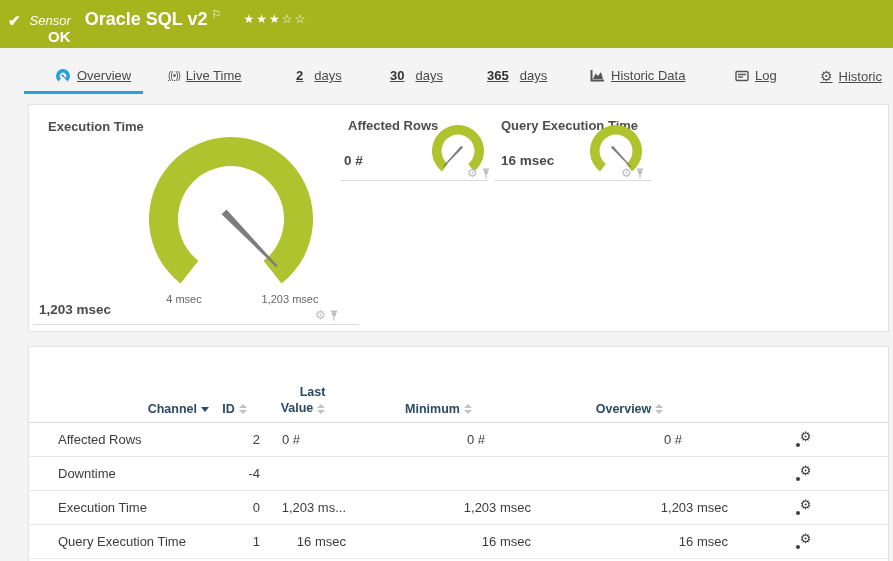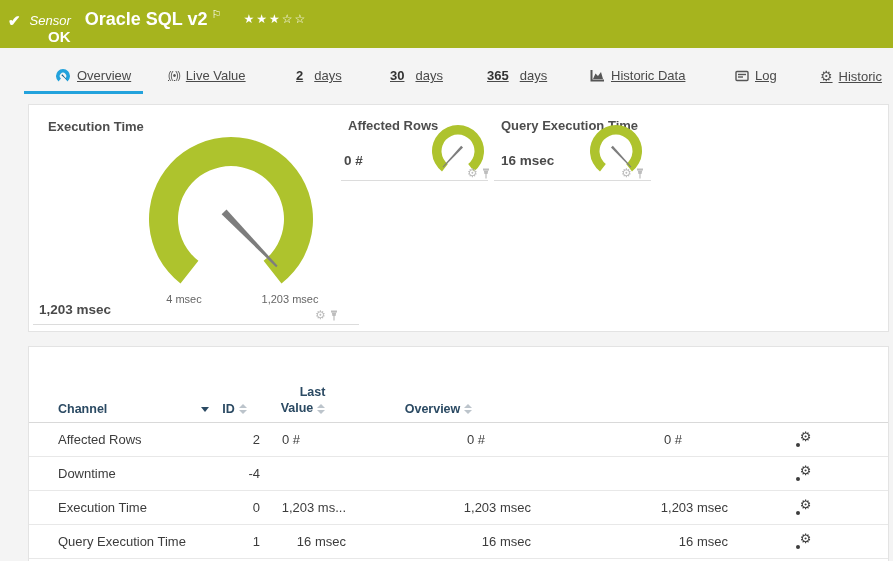--- a/index.html
+++ b/index.html
@@ -60,21 +60,21 @@
   #qet-gauge{position:absolute;left:557px;top:16px;}
   #qet-value{left:472px;top:48px;}
   #qet-line{left:465px;top:75px;width:157px;}
   #qet-gearpin{left:592px;top:61px;}
 
   
   .thead,.tr{display:grid;grid-template-columns:180px 51px 86px 185px 197px 150px 1fr;}
   .thead{align-items:end;height:76px;padding-bottom:6px;border-bottom:1px solid #d9d9d9;
          color:var(--navy);font-size:12.5px;font-weight:bold;}
   .th{display:flex;justify-content:center;align-items:flex-end;gap:4px;cursor:pointer;}
-  .th.first{justify-content:space-between;padding-left:29px;}
+  .th.first{justify-content:flex-end;padding-left:29px;}
   .two-line{display:flex;flex-direction:column;align-items:flex-end;line-height:16px;}
   .two-line .l2{display:flex;align-items:flex-end;gap:4px;}
   .sort{display:inline-flex;flex-direction:column;gap:2px;margin-bottom:2px;}
   .sort i{display:block;width:0;height:0;border-left:4px solid transparent;border-right:4px solid transparent;}
   .sort i.up{border-bottom:4px solid #bcc4cb;}
   .sort i.down{border-top:4px solid #bcc4cb;}
   .desc-arrow{display:inline-block;width:0;height:0;border-left:4px solid transparent;
               border-right:4px solid transparent;border-top:5px solid var(--navy);margin-bottom:4px;}
   .tr{height:34px;align-items:center;border-bottom:1px solid #e8e8e8;font-size:13px;color:#3c3c3c;}
   .td{text-align:right;}
@@ -105,21 +105,21 @@
     <svg width="16" height="15" viewBox="0 0 16 15">
       <path d="M3.5,13.4 A7,7 0 1 1 12.5,13.4 L10.06,10.45 A3.2,3.2 0 1 0 5.94,10.45 Z" style="fill:var(--blue)"></path>
       <g transform="rotate(135,8,8)">
           <polygon points="7.3,9.6 8.7,9.6 8,1.6" fill="#15648f"></polygon>
         </g>
     </svg>
     <span>Overview</span>
   </div>
   <div class="tab" id="tab-livedata">
     <span class="txt-icon">((•))</span>
-    <span>Live Value</span>
+    <span>Live Time</span>
   </div>
   <div class="tab" id="tab-2days">
     <b class="tab-num">2</b>
     <span>days</span>
   </div>
   <div class="tab" id="tab-30days">
     <b class="tab-num">30</b>
     <span>days</span>
   </div>
   <div class="tab" id="tab-365days">
@@ -225,20 +225,27 @@
         <span class="l2">
           <span>Value</span>
           <span class="sort">
               <i class="up"></i>
               <i class="down"></i>
             </span>
         </span>
       </span>
     </div>
     <div class="th">
+      <span>Minimum</span>
+      <span class="sort">
+          <i class="up"></i>
+          <i class="down"></i>
+        </span>
+    </div>
+    <div class="th">
       <span>Overview</span>
       <span class="sort">
           <i class="up"></i>
           <i class="down"></i>
         </span>
     </div>
     <div class="th"></div>
       <div class="th"></div>
   </div>
 

